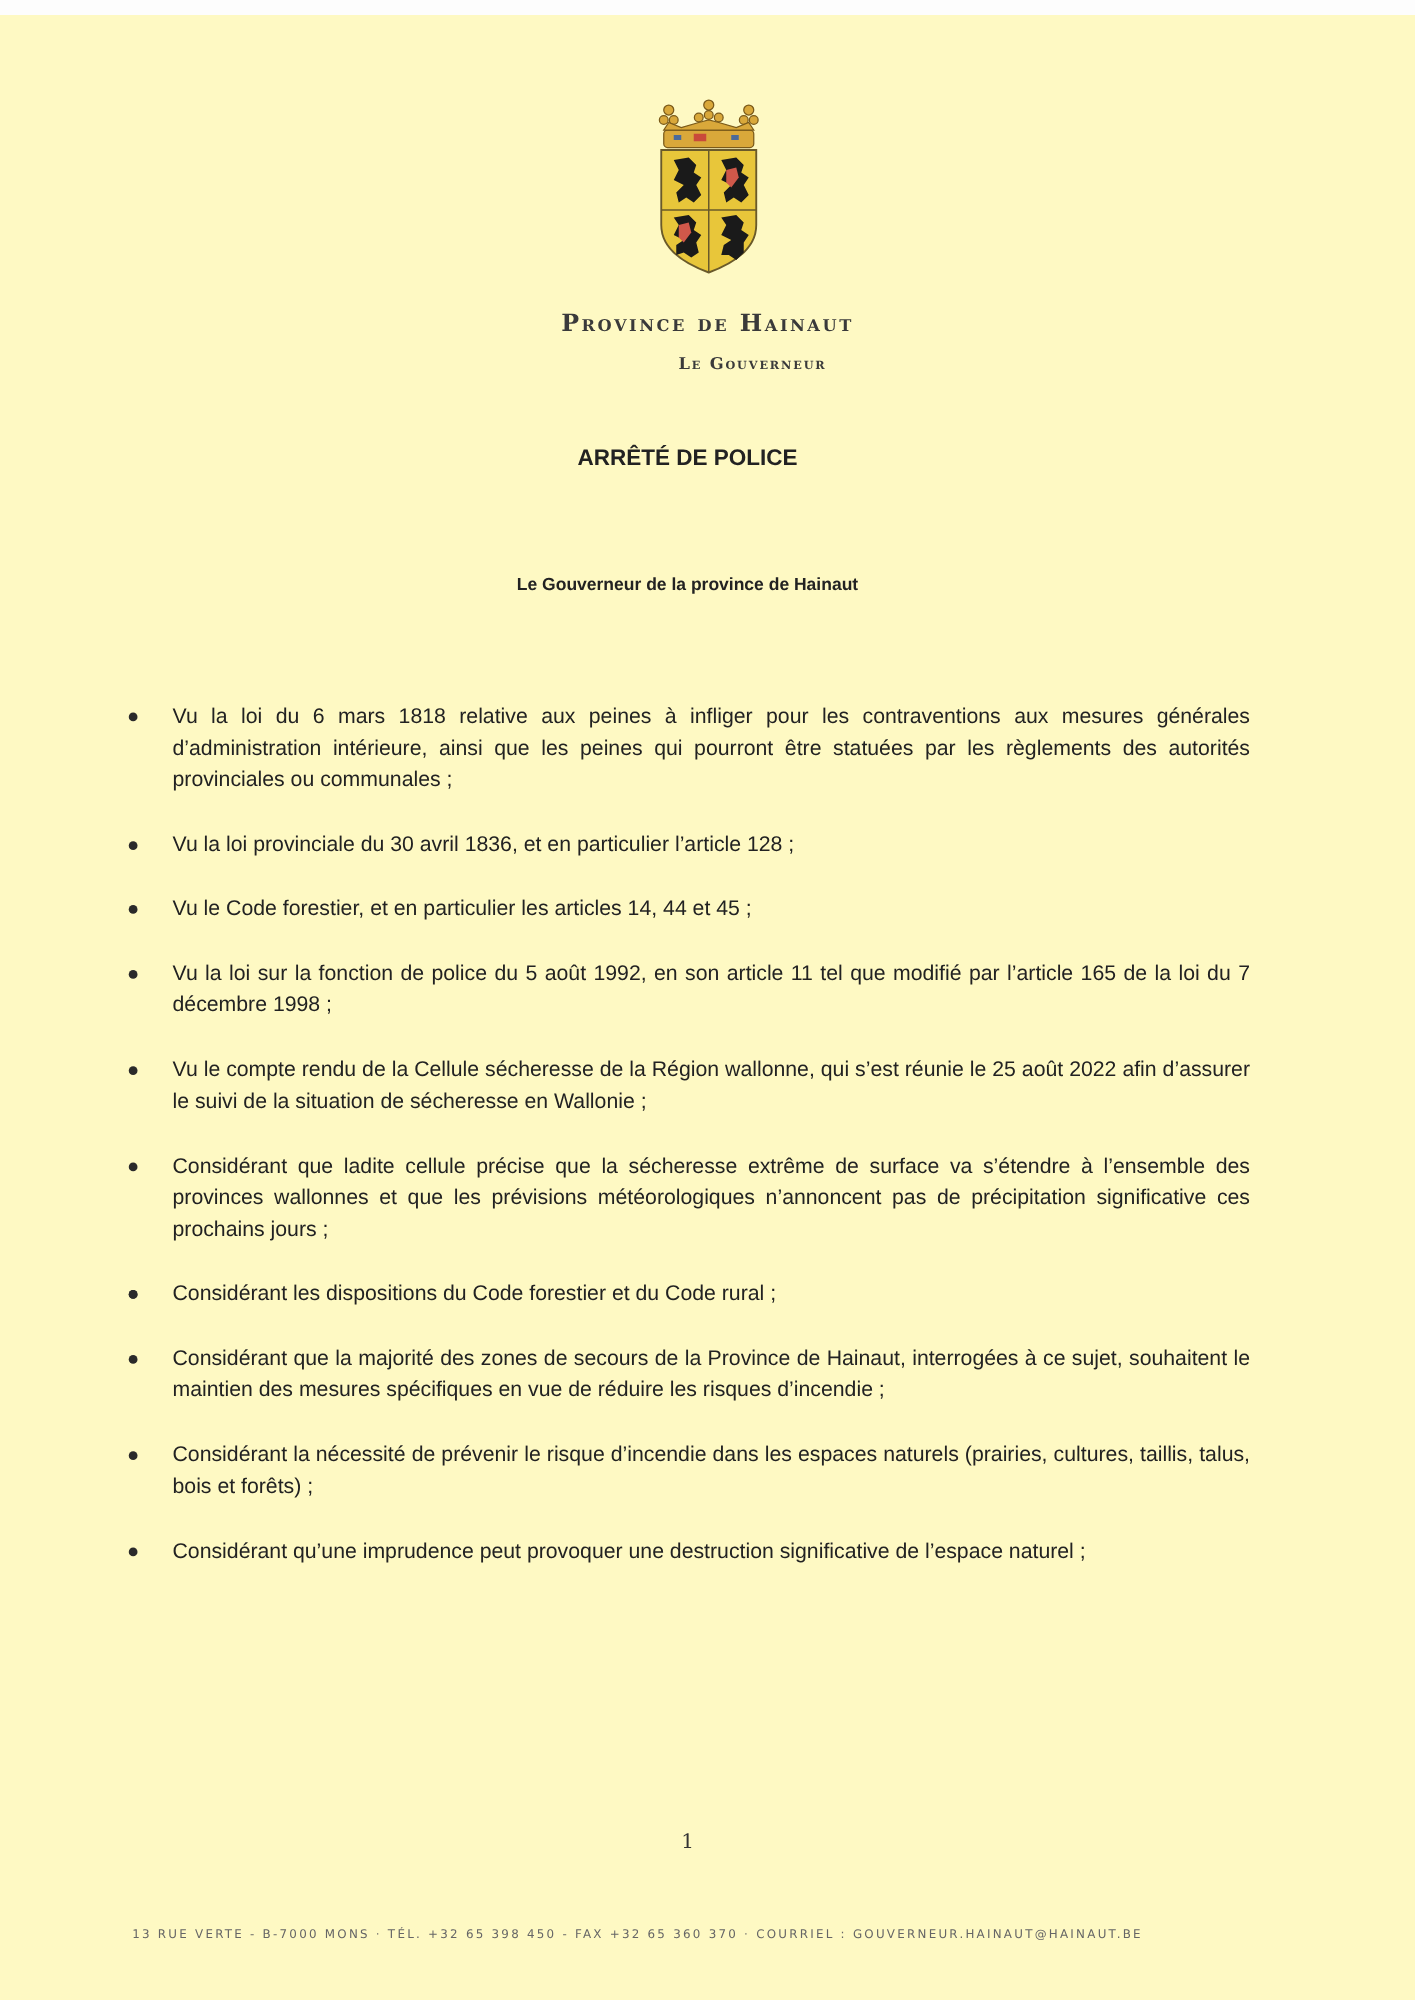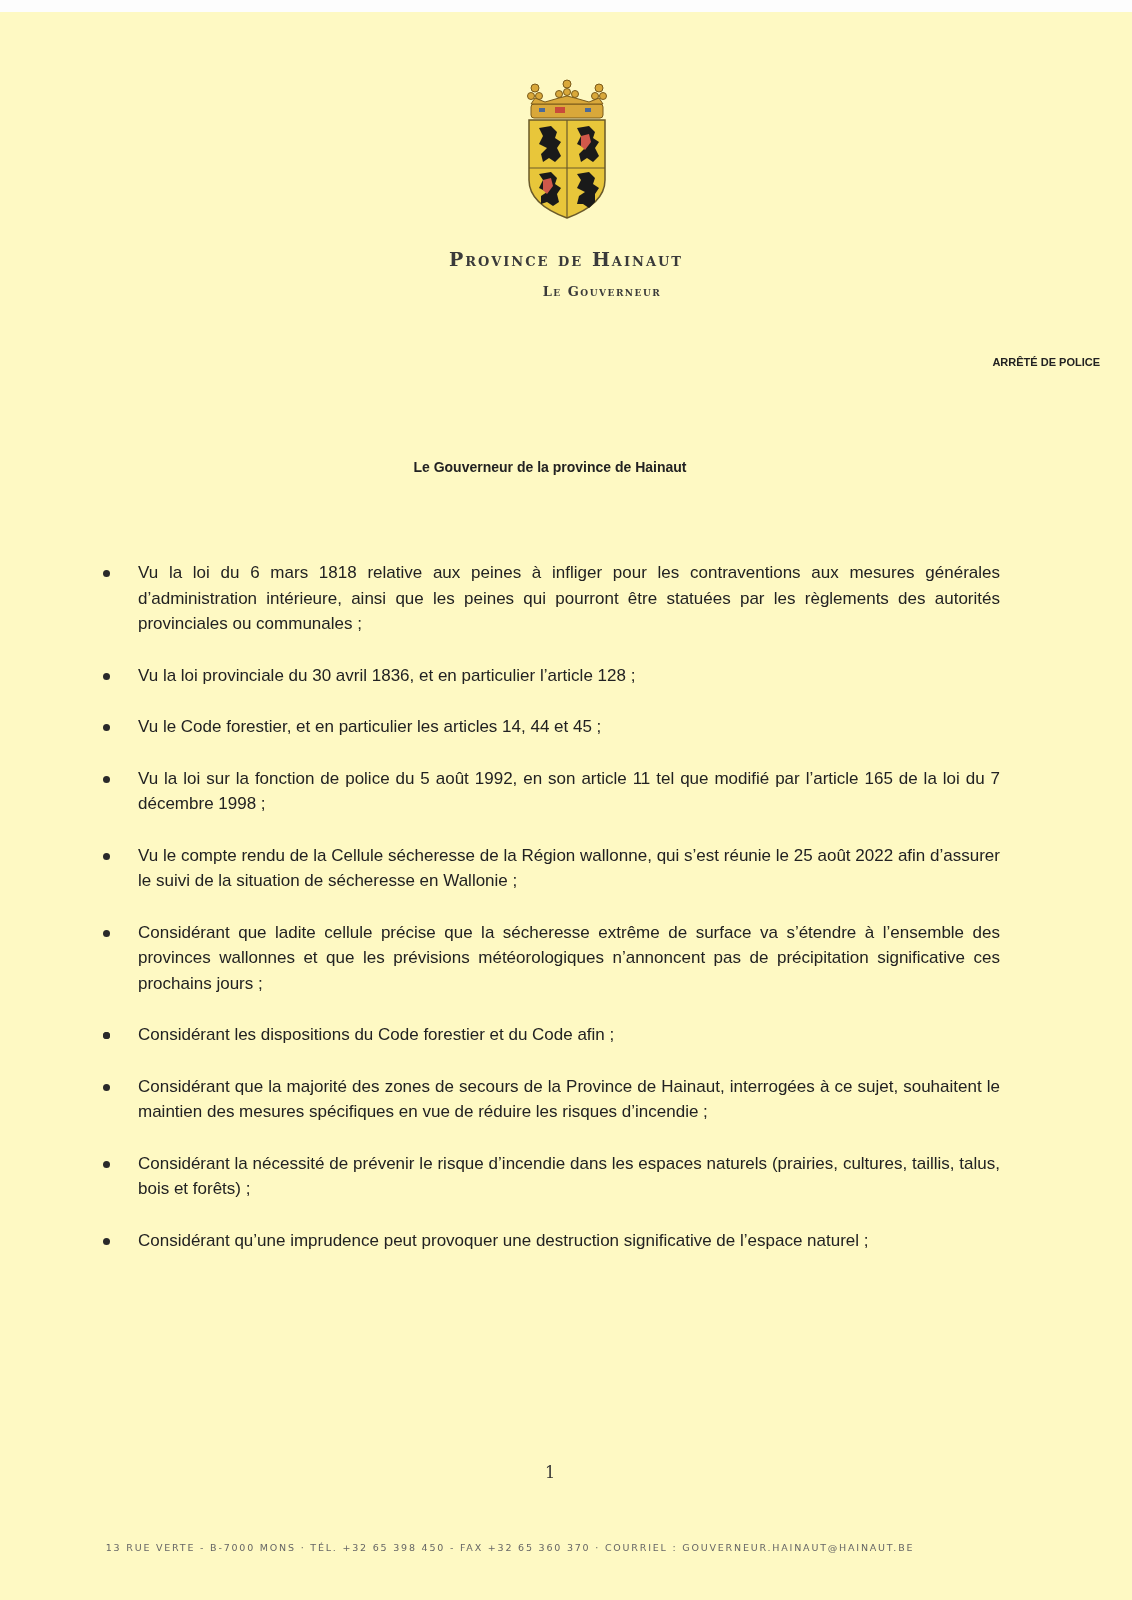--- a/index.html
+++ b/index.html
@@ -9,22 +9,22 @@
 
   .crest { position: absolute; left: 525px; top: 64px; width: 84px; height: 144px; }
 
   .prov-title { position: absolute; left: 0; width: 1132px; top: 236px; text-align: center;
     font-family: "DejaVu Serif", serif; font-size: 19px; letter-spacing: 2px; color: #3a3a3a;
     font-variant: small-caps; font-weight: bold; }
   .prov-sub { position: absolute; left: 0; width: 1132px; top: 272px; text-align: center;
     font-family: "DejaVu Serif", serif; font-size: 13px; letter-spacing: 1.5px; color: #3a3a3a;
     font-variant: small-caps; font-weight: bold; padding-left: 36px; }
 
-  .arrete { position: absolute; left: 0; width: 1100px; top: 344px; text-align: right;
-    font-size: 11px; font-weight: bold; color: #222; }
+  .arrete { position: absolute; left: 0; width: 1100px; top: 344px; text-align: center;
+    font-size: 18px; font-weight: bold; color: #222; }
   .gouv { position: absolute; left: 0; width: 1100px; top: 447px; text-align: center;
     font-size: 14px; font-weight: bold; color: #222; }
 
   .considerants { position: absolute; left: 100px; top: 548px; width: 900px; margin: 0; padding: 0; list-style: none; }
   .considerants li { position: relative; padding-left: 38px; font-size: 17px; line-height: 25.5px;
     text-align: justify; color: #222; margin-bottom: 26px; }
   .considerants li .bullet { position: absolute; left: 3px; top: 10px; width: 7px; height: 7px;
     border-radius: 50%; background: #2a2a2a; }
 
   .page-number { position: absolute; left: 0; width: 1100px; top: 1451px; text-align: center;
@@ -85,21 +85,21 @@
   <div class="gouv">Le Gouverneur de la province de Hainaut</div>
 
   <ul class="considerants">
     <li><span class="bullet"></span><span>Vu la loi du 6 mars 1818 relative aux peines à infliger pour les contraventions aux mesures générales d’administration intérieure, ainsi que les peines qui pourront être statuées par les règlements des autorités provinciales ou communales ;</span></li>
     <li><span class="bullet"></span><span>Vu la loi provinciale du 30 avril 1836, et en particulier l’article 128 ;</span></li>
     <li><span class="bullet"></span><span>Vu le Code forestier, et en particulier les articles 14, 44 et 45 ;</span></li>
     <li><span class="bullet"></span><span>Vu la loi sur la fonction de police du 5 août 1992, en son article 11 tel que modifié par l’article 165 de la loi du 7 décembre 1998 ;</span></li>
     <li><span class="bullet"></span><span>Vu le compte rendu de la Cellule sécheresse de la Région wallonne, qui s’est réunie le 25 août 2022 afin d’assurer le suivi de la situation de sécheresse en Wallonie ;</span></li>
     <li><span class="bullet"></span><span>Considérant que ladite cellule précise que la sécheresse extrême de surface va s’étendre à l’ensemble des provinces wallonnes et que les prévisions météorologiques n’annoncent pas de précipitation significative ces prochains jours ;</span></li>
     <li><span class="bullet"></span></li>
-    <li><span class="bullet"></span><span>Considérant les dispositions du Code forestier et du Code afin ;</span></li>
+    <li><span class="bullet"></span><span>Considérant les dispositions du Code forestier et du Code rural ;</span></li>
     <li><span class="bullet"></span><span>Considérant que la majorité des zones de secours de la Province de Hainaut, interrogées à ce sujet, souhaitent le maintien des mesures spécifiques en vue de réduire les risques d’incendie ;</span></li>
     <li><span class="bullet"></span><span>Considérant la nécessité de prévenir le risque d’incendie dans les espaces naturels (prairies, cultures, taillis, talus, bois et forêts) ;</span></li>
     <li><span class="bullet"></span><span>Considérant qu’une imprudence peut provoquer une destruction significative de l’espace naturel ;</span></li>
   </ul>
 
   <div class="page-number">1</div>
 
   <div class="footer">13 RUE VERTE - B-7000 MONS · TÉL. +32 65 398 450 - FAX +32 65 360 370 · COURRIEL : GOUVERNEUR.HAINAUT@HAINAUT.BE</div>
 </div>
 

